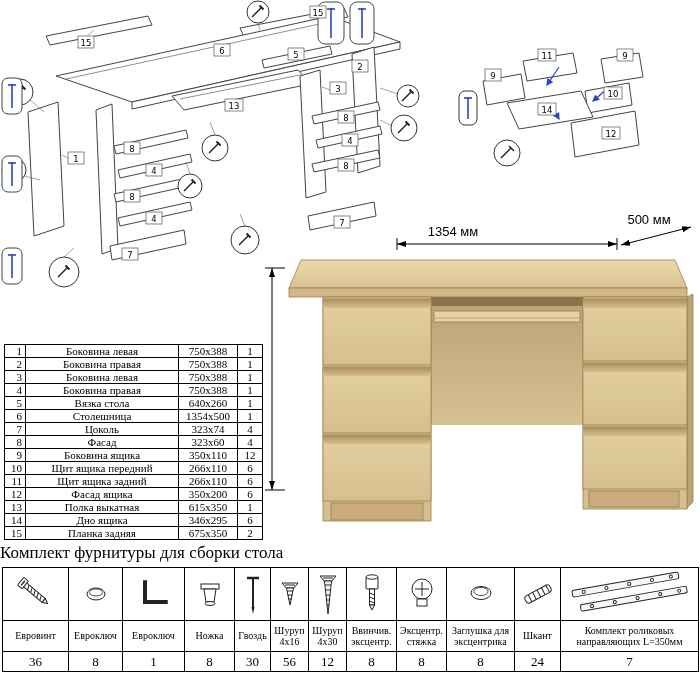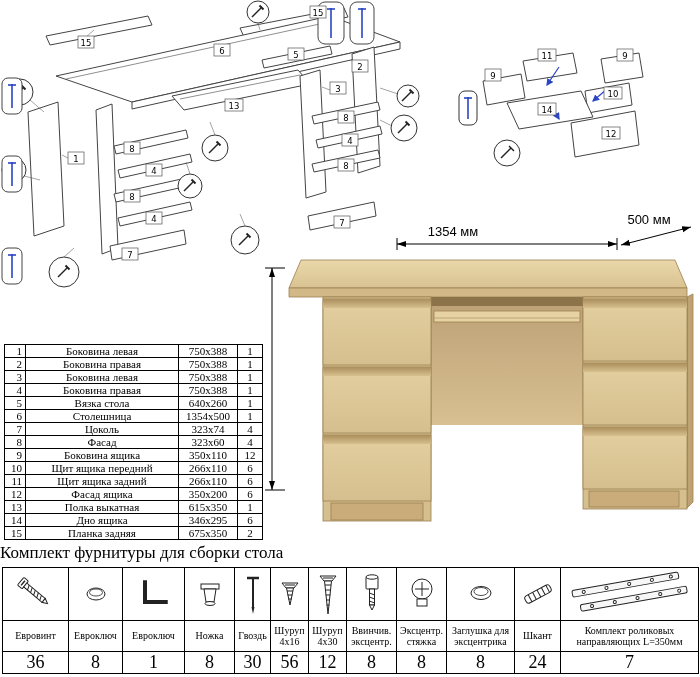--- a/index.html
+++ b/index.html
@@ -20,21 +20,21 @@
   #kit-title{position:absolute;left:0;top:543px;width:100%;text-align:left;
              font:17px "Liberation Serif",serif;}
   
   #hw-table{position:absolute;left:2px;top:567px;width:696px;border-collapse:collapse;
             table-layout:fixed;font-family:"Liberation Serif",serif;background:#fff;}
   #hw-table td{border:1px solid #000;text-align:center;vertical-align:middle;overflow:hidden;padding:0;}
   .hw-icon-cell{height:52px;}
   .hw-icon-cell svg{margin:0 auto;}
   .hw-label-cell{font-size:10px;line-height:1.15;height:30px;padding:1px 2px;}
   .hw-label-cell.left{text-align:left;padding-left:4px;}
-  .hw-qty-cell{font-size:18px;height:19px;}
+  .hw-qty-cell{font-size:13px;height:19px;}
 </style>
 </head>
 <body>
 
 <div class="page">
 
   <svg width="420" height="300" viewBox="0 0 420 300" style="position:absolute;left:0;top:0">
     <defs>
       <g id="scg">
         <line x1="-6" y1="5" x2="3" y2="-4" stroke="#222" stroke-width="1.4"></line>

